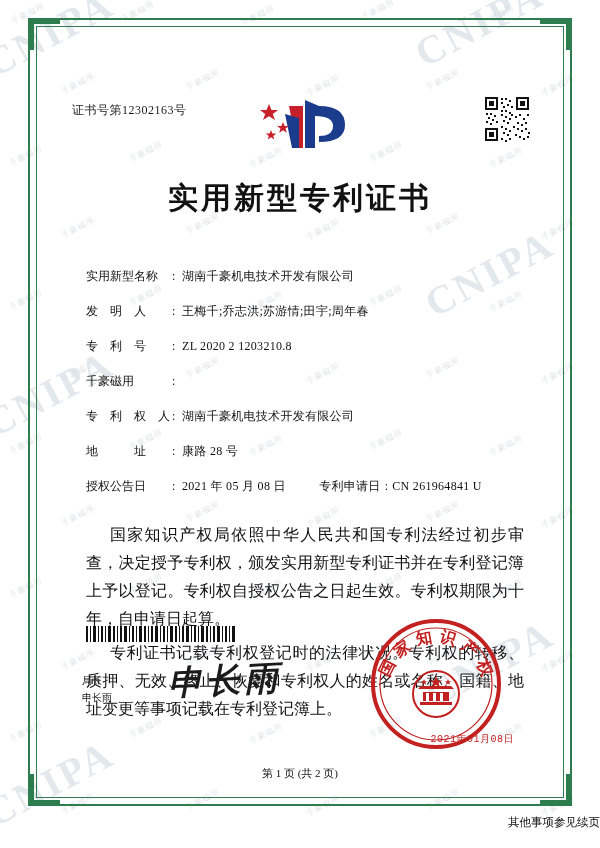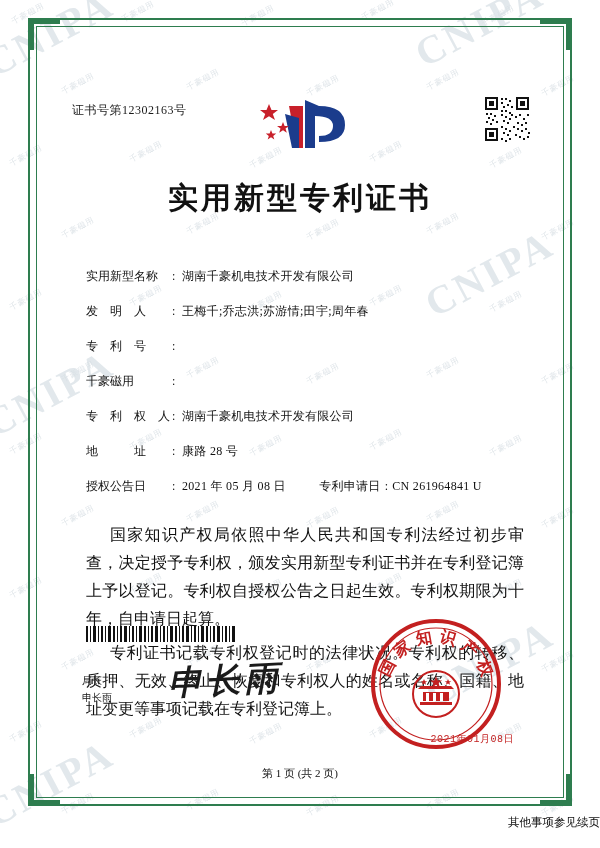--- a/index.html
+++ b/index.html
@@ -414,20 +414,21 @@
 
       <div class="field-row">
         <div class="field-label">发　明　人</div>
         <div class="field-colon">:</div>
         <div class="field-value">王梅千;乔志洪;苏游情;田宇;周年春</div>
       </div>
 
       <div class="field-row">
         <div class="field-label">专　利　号</div>
         <div class="field-colon">:</div>
+        <div class="field-value">ZL 2020 2 1203210.8</div>
       </div>
 
       <div class="field-row">
         <div class="field-label">千豪磁用</div>
         <div class="field-colon">:</div>
       </div>
 
       <div class="field-row">
         <div class="field-label">专　利　权　人</div>
         <div class="field-colon">:</div>

